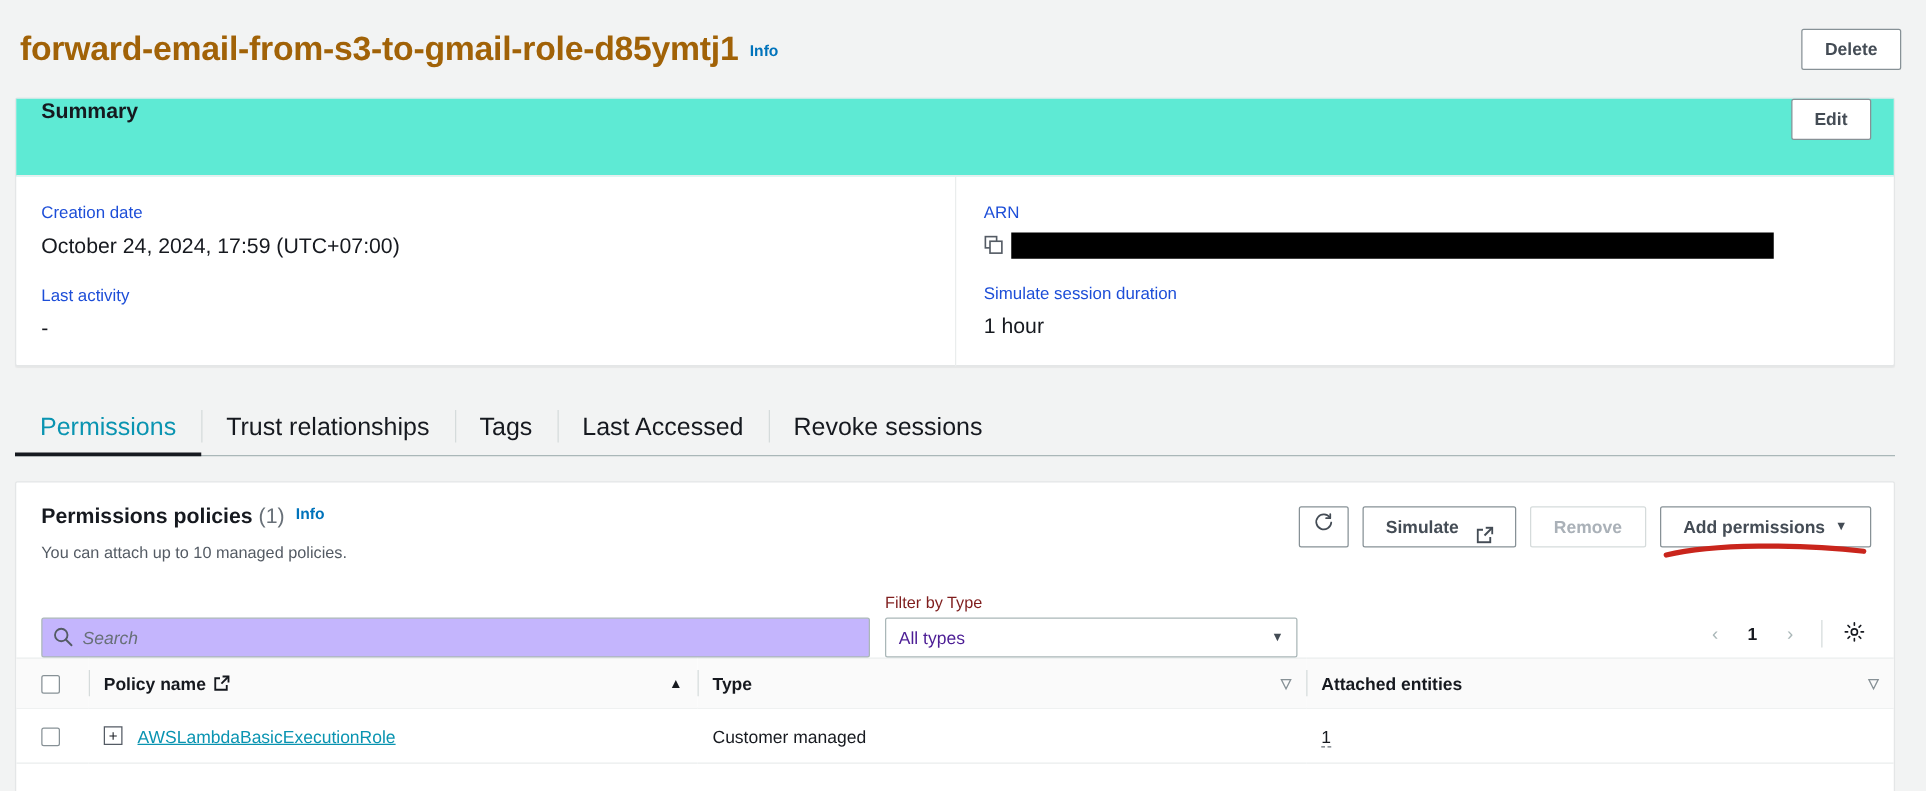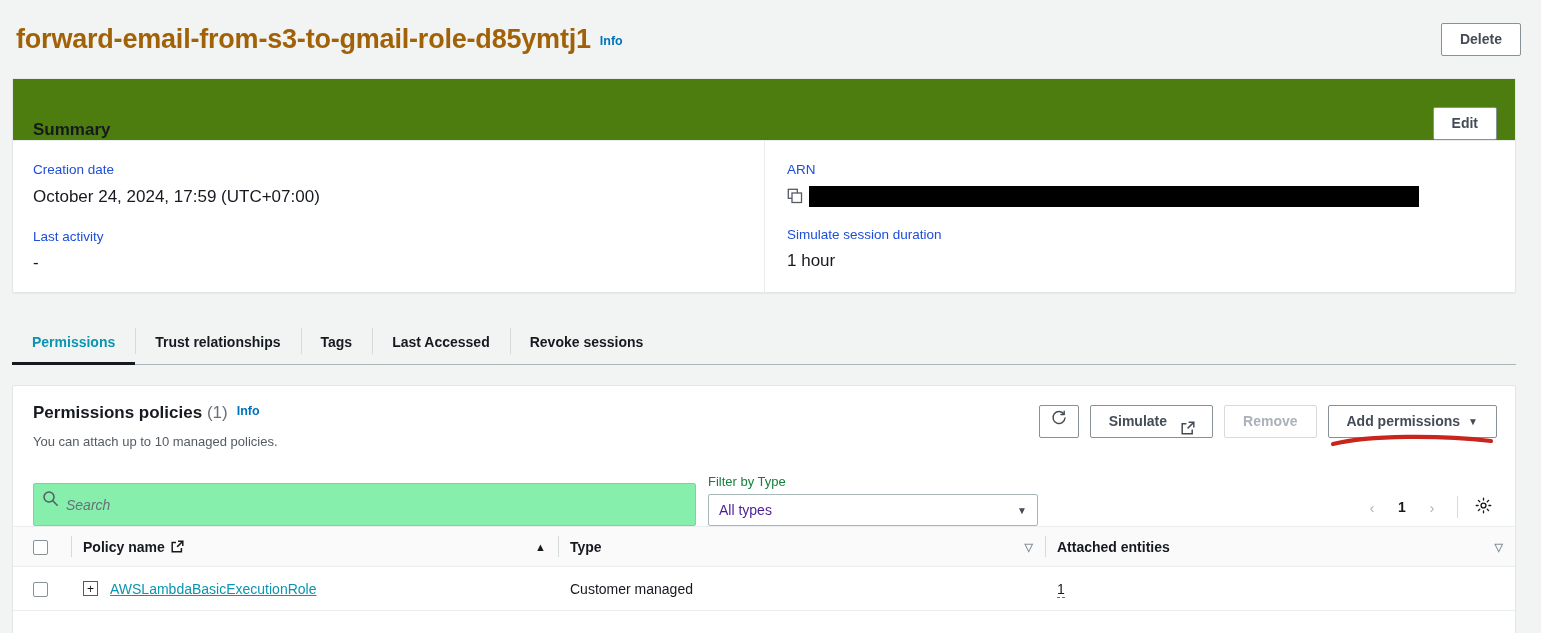--- a/index.html
+++ b/index.html
@@ -79,24 +79,24 @@
   
   #summary-card {
     left: 12px;
     top: 78px;
     width: 1504px;
     height: 215px;
   }
   .card-header {
     height: 62px;
     display: flex;
-    align-items: flex-end;
+    align-items: flex-start;
     padding: 0 18px 0 20px;
     border-bottom: 1px solid #eaeded;
-    background: #4d7c0f;
+    background: #5eead4;
   }
   .card-title {
     font-size: 17px;
     font-weight: 700;
     color: #16191f;
   }
   .summary-body {
     display: flex;
     height: 152px;
   }
@@ -135,22 +135,22 @@
     height: 45px;
     border-bottom: 1px solid #aab7b8;
     display: flex;
     align-items: stretch;
   }
   .tab {
     position: relative;
     display: flex;
     align-items: center;
     padding: 0 20px;
-    font-size: 14px;
-    font-weight: 700;
+    font-size: 20px;
+    font-weight: 400;
     color: #16191f;
     cursor: pointer;
     white-space: nowrap;
   }
   .tab + .tab::before {
     content: "";
     position: absolute;
     left: 0; top: 8px; bottom: 10px;
     width: 1px;
     background: #d5dbdb;
@@ -206,42 +206,42 @@
     padding: 0 18px 0 20px;
     height: 62px;
     gap: 12px;
   }
   .search-wrap {
     position: relative;
     width: 663px;
   }
   .search-input {
     width: 100%;
-    height: 43px;
+    height: 32px;
     border: 1px solid #aab7b8;
     border-radius: 2px;
     padding: 0 10px 0 32px;
     font-family: "Liberation Sans", sans-serif;
     font-size: 14px;
     color: #16191f;
-    background: #86efac;
+    background: #c4b5fd;
     outline: none;
   }
   .search-input::placeholder { color: #687078; font-style: italic; }
   .search-icon {
     position: absolute;
     left: 9px; top: 7px;
     width: 17px; height: 17px;
     color: #545b64;
     pointer-events: none;
   }
   .filter-group { width: 330px; }
   .filter-label {
     font-size: 13px;
-    color: #15803d;
+    color: #7f1d1d;
     margin-bottom: 5px;
   }
   .select-wrap { position: relative; }
   .select-box {
     width: 100%;
     height: 32px;
     border: 1px solid #aab7b8;
     border-radius: 2px;
     background: #ffffff;
     display: flex;

